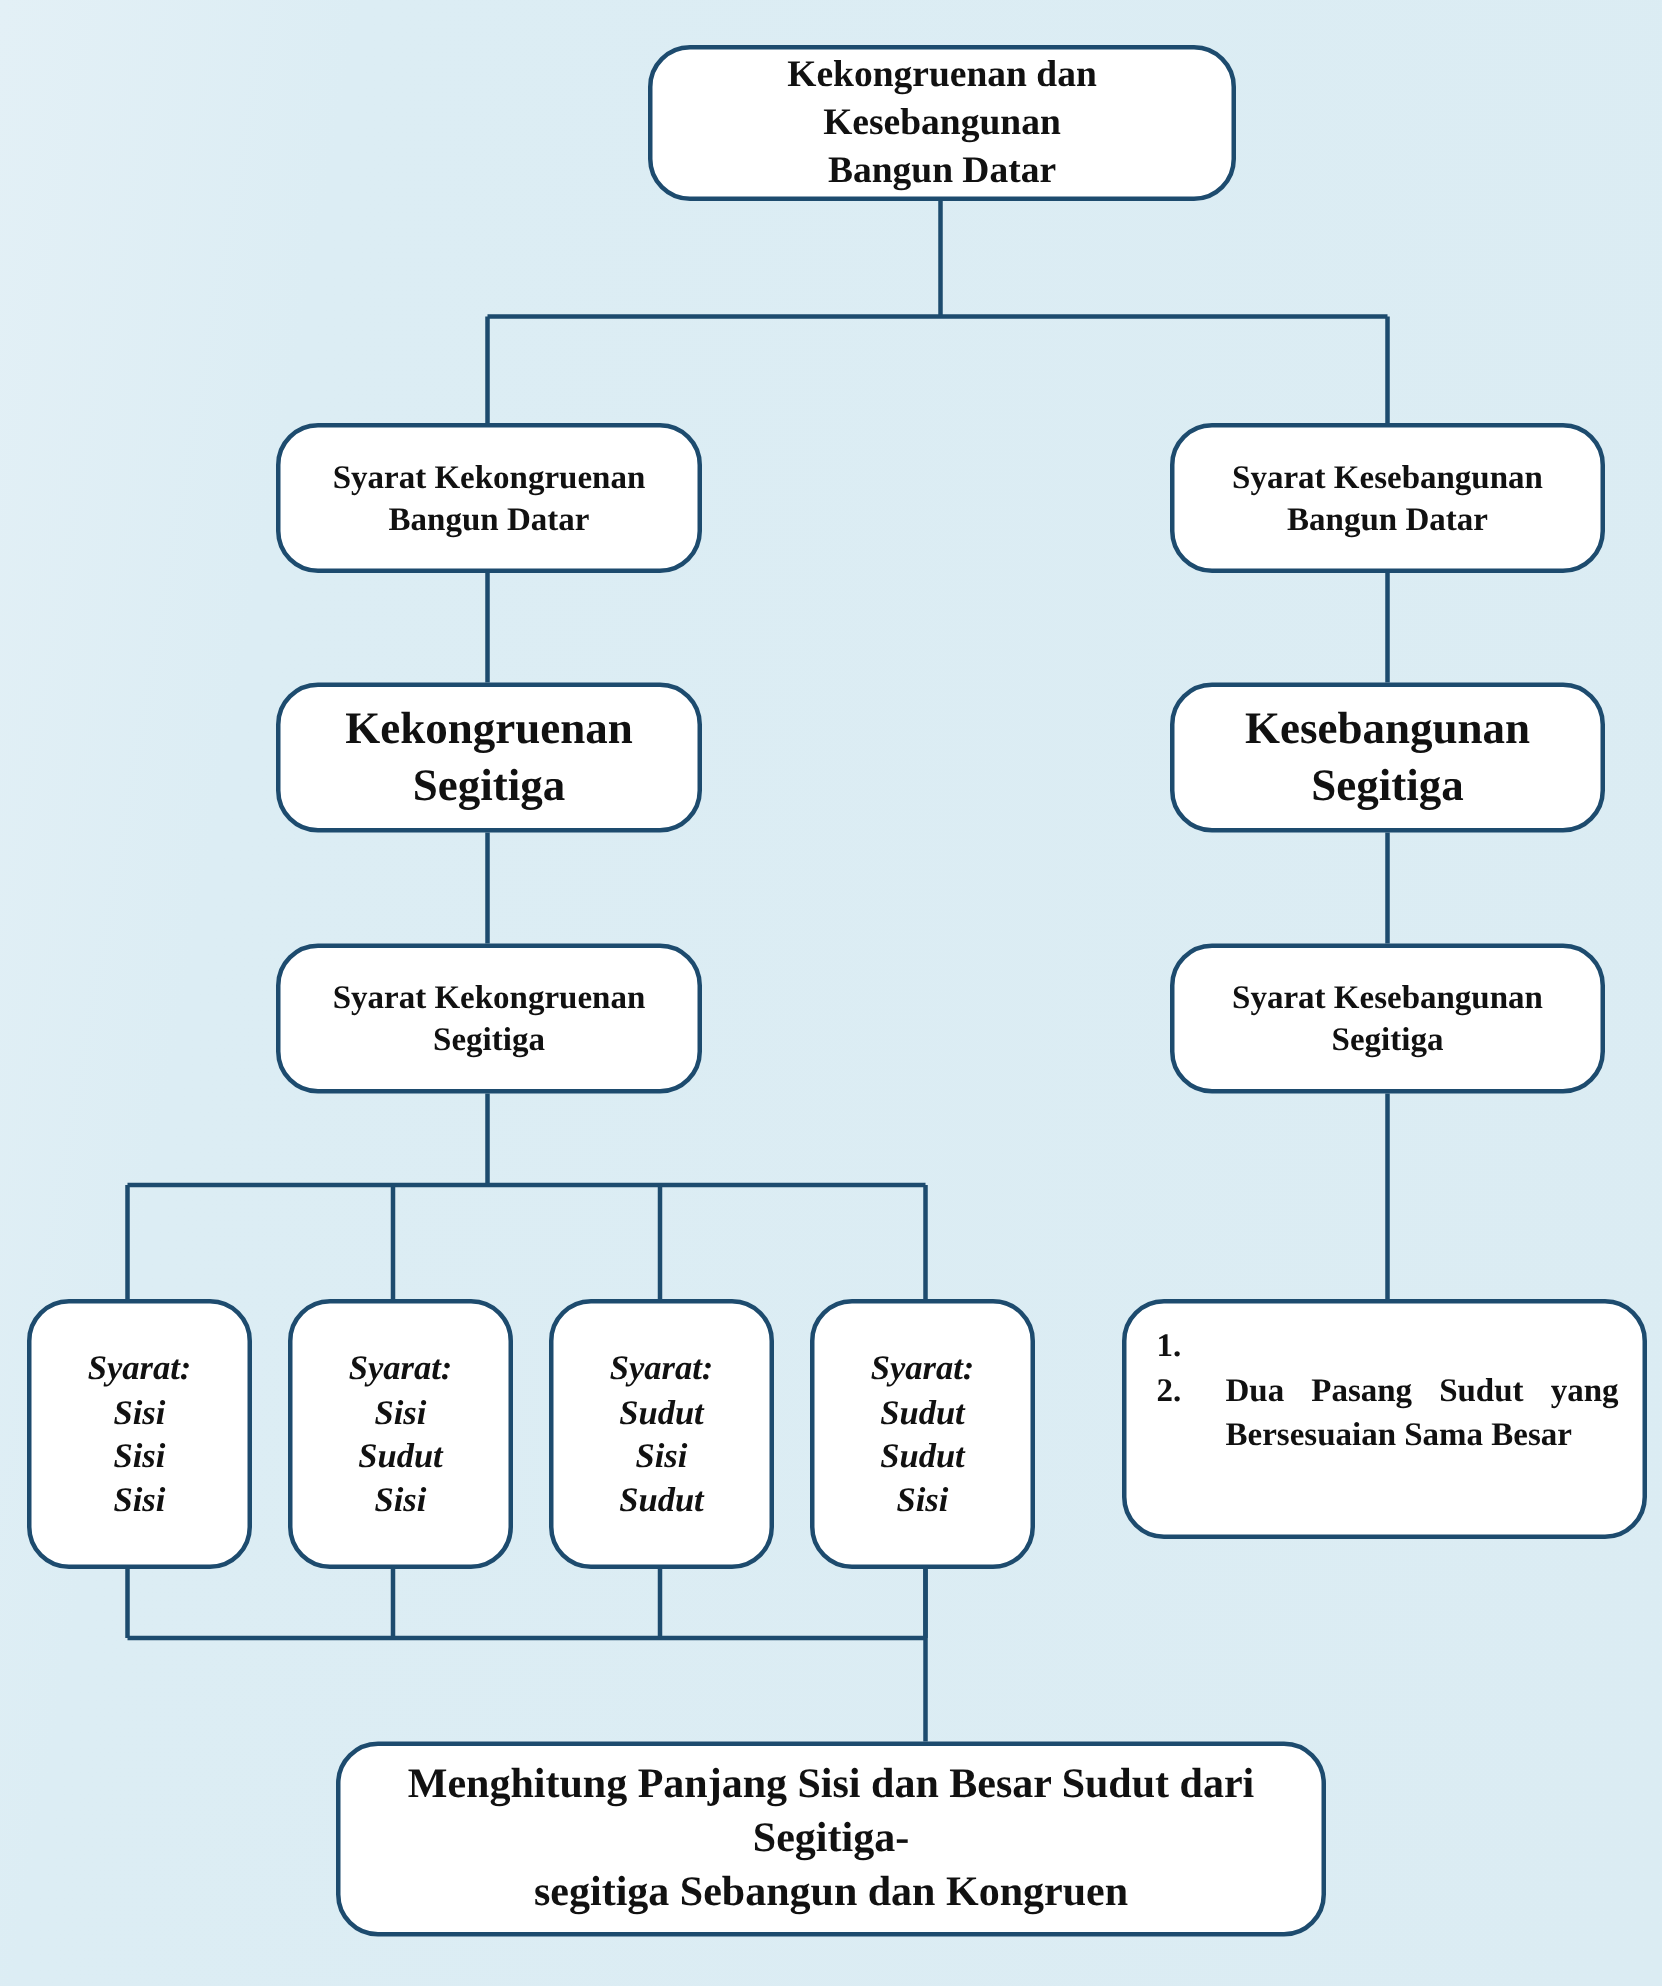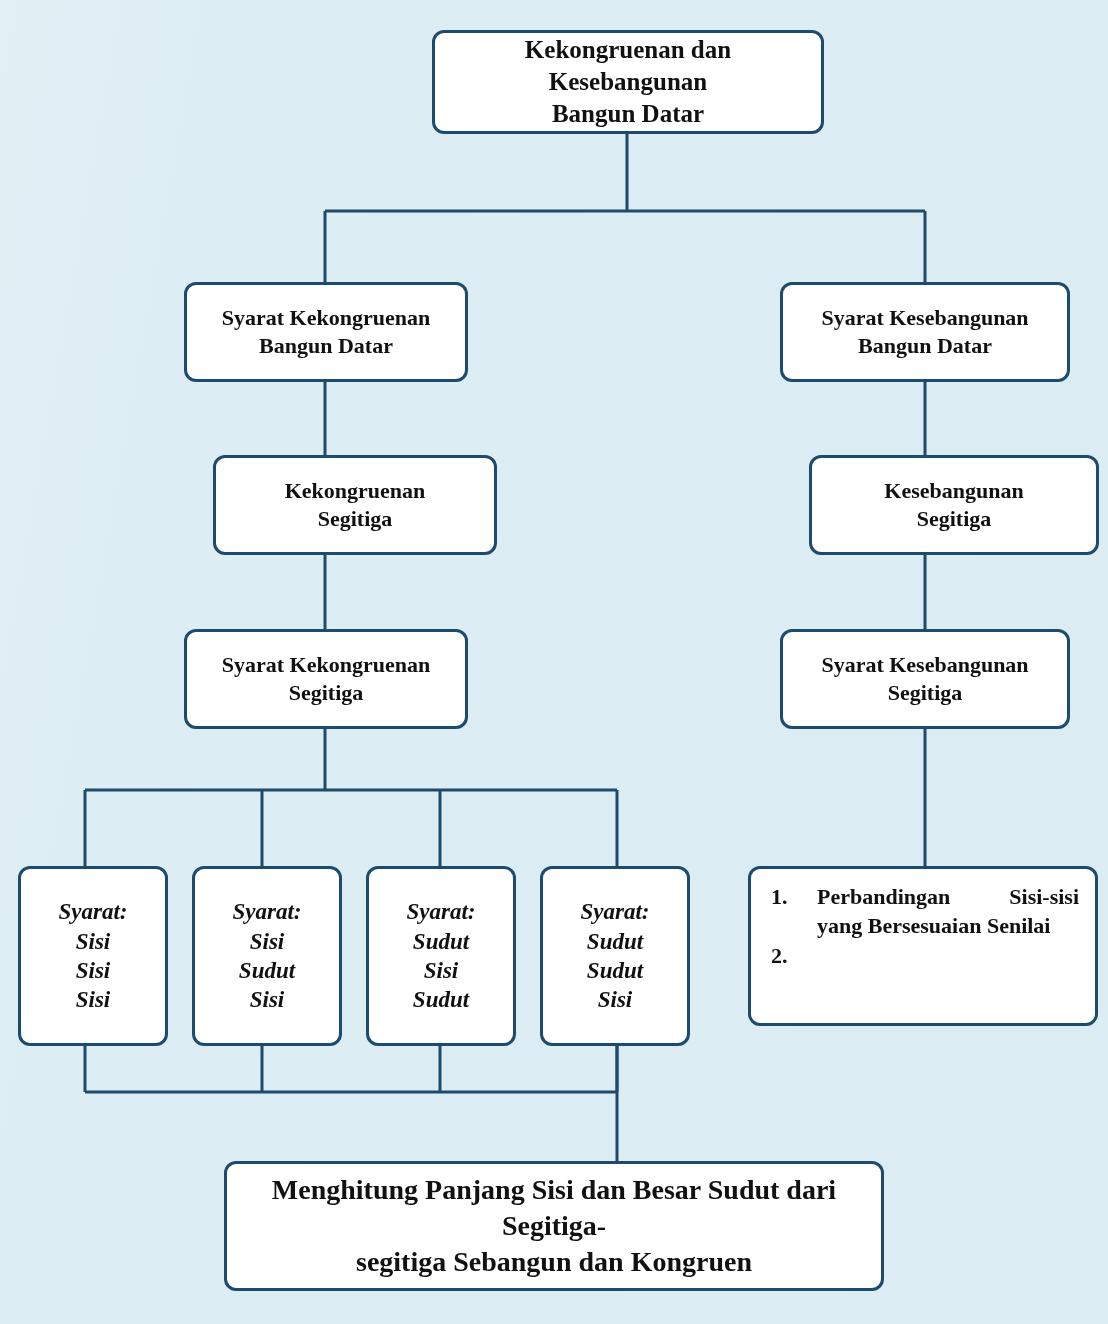--- a/index.html
+++ b/index.html
@@ -26,39 +26,39 @@
     width: 1108px;
     height: 1324px;
     pointer-events: none;
   }
   
   .node {
     position: absolute;
     box-sizing: border-box;
     background: #ffffff;
     border: 3px solid #1d4b6e;
-    border-radius: 12px;
+    border-radius: 28px;
     display: flex;
     align-items: center;
     justify-content: center;
     text-align: center;
     color: #111111;
     font-weight: bold;
     line-height: 1.28;
     padding: 6px 10px;
     z-index: 2;
   }
   .node .txt {
     display: block;
     width: 100%;
     white-space: pre-line;
   }
   .root      { font-size: 25px; }
   .level2    { font-size: 22px; }
-  .level3    { font-size: 22px; margin-left: 29px; }
+  .level3    { font-size: 30px; }
   .level4    { font-size: 22px; }
   .leaf      { font-size: 23px; font-style: italic; }
   .bottom    { font-size: 28px; }
 
   
   .listbox {
     display: block;
     padding: 14px 16px 14px 14px;
     text-align: left;
   }
@@ -188,27 +188,27 @@
     <span class="txt">Syarat:
 Sudut
 Sudut
 Sisi</span>
   </div>
 
   <div class="node listbox" style="left:748px; top:866px; width:350px; height:160px;">
     <ol>
       <li>
         <span class="num">1.</span>
-        <span class="body">
-          <span>Perbandingan Sisi-sisi</span>
-          <span class="body lastleft" style="display:block;">yang Bersesuaian Senilai</span>
-        </span>
       </li>
       <li>
         <span class="num">2.</span>
+        <span class="body">
+          <span>Dua Pasang Sudut yang</span>
+          <span class="body lastleft" style="display:block;">Bersesuaian Sama Besar</span>
+        </span>
       </li>
     </ol>
   </div>
 
   <div class="node bottom" style="left:224px; top:1161px; width:660px; height:130px;">
     <span class="txt">Menghitung Panjang Sisi dan Besar Sudut dari Segitiga-
 segitiga Sebangun dan Kongruen</span>
   </div>
 
 </div>

